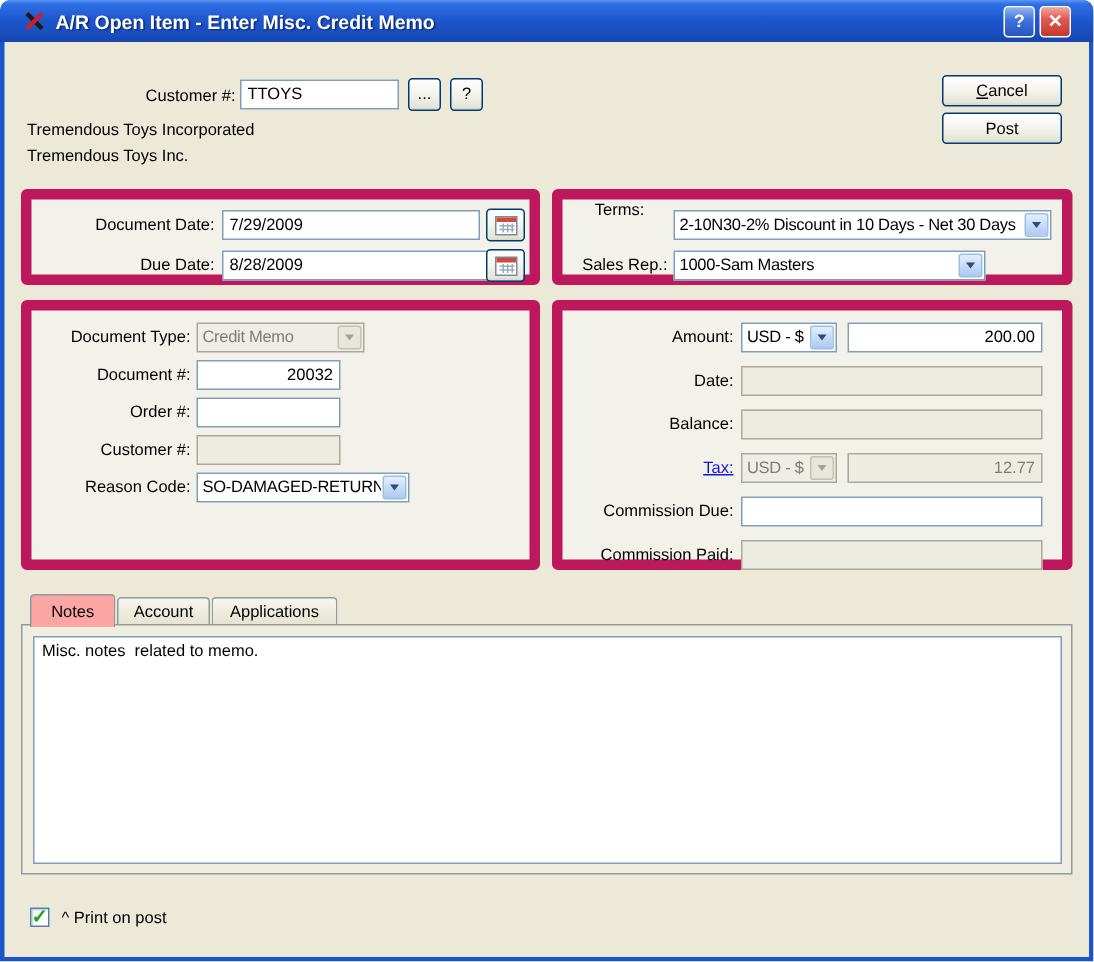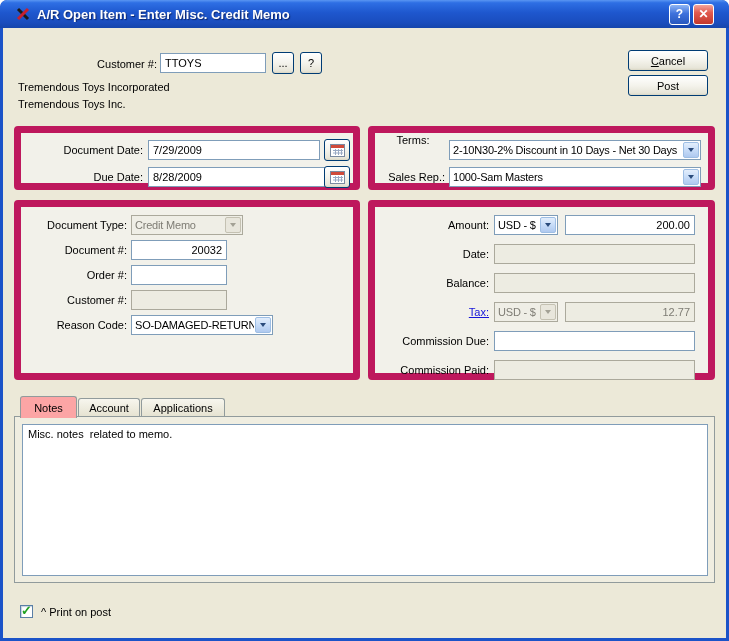--- a/index.html
+++ b/index.html
@@ -177,21 +177,21 @@
 
     <div class="gbox" style="left:365px;top:98px;width:347px;height:64px;">
       <div class="lbl" style="left:6px;top:0;width:64px;text-align:center;">Terms:</div>
       <div class="combo" style="left:74px;top:7px;width:252px;">
         <span class="ctext">2-10N30-2% Discount in 10 Days - Net 30 Days</span>
         <span class="cbtn">
             <i class="arr"></i>
           </span>
       </div>
       <div class="lbl" style="left:6px;top:37px;width:64px;">Sales Rep.:</div>
-      <div class="combo" style="left:74px;top:34px;width:252px;gap:20px;">
+      <div class="combo" style="left:74px;top:34px;width:208px;gap:20px;">
         <span class="ctext">1000-Sam Masters</span>
         <span class="cbtn">
             <i class="arr"></i>
           </span>
       </div>
     </div>
 
     <div class="gbox" style="left:11px;top:172px;width:346px;height:180px;">
       <div class="lbl" style="left:6px;top:11px;width:100px;">Document Type:</div>
       <div class="combo dis" style="left:110px;top:8px;width:112px;">

